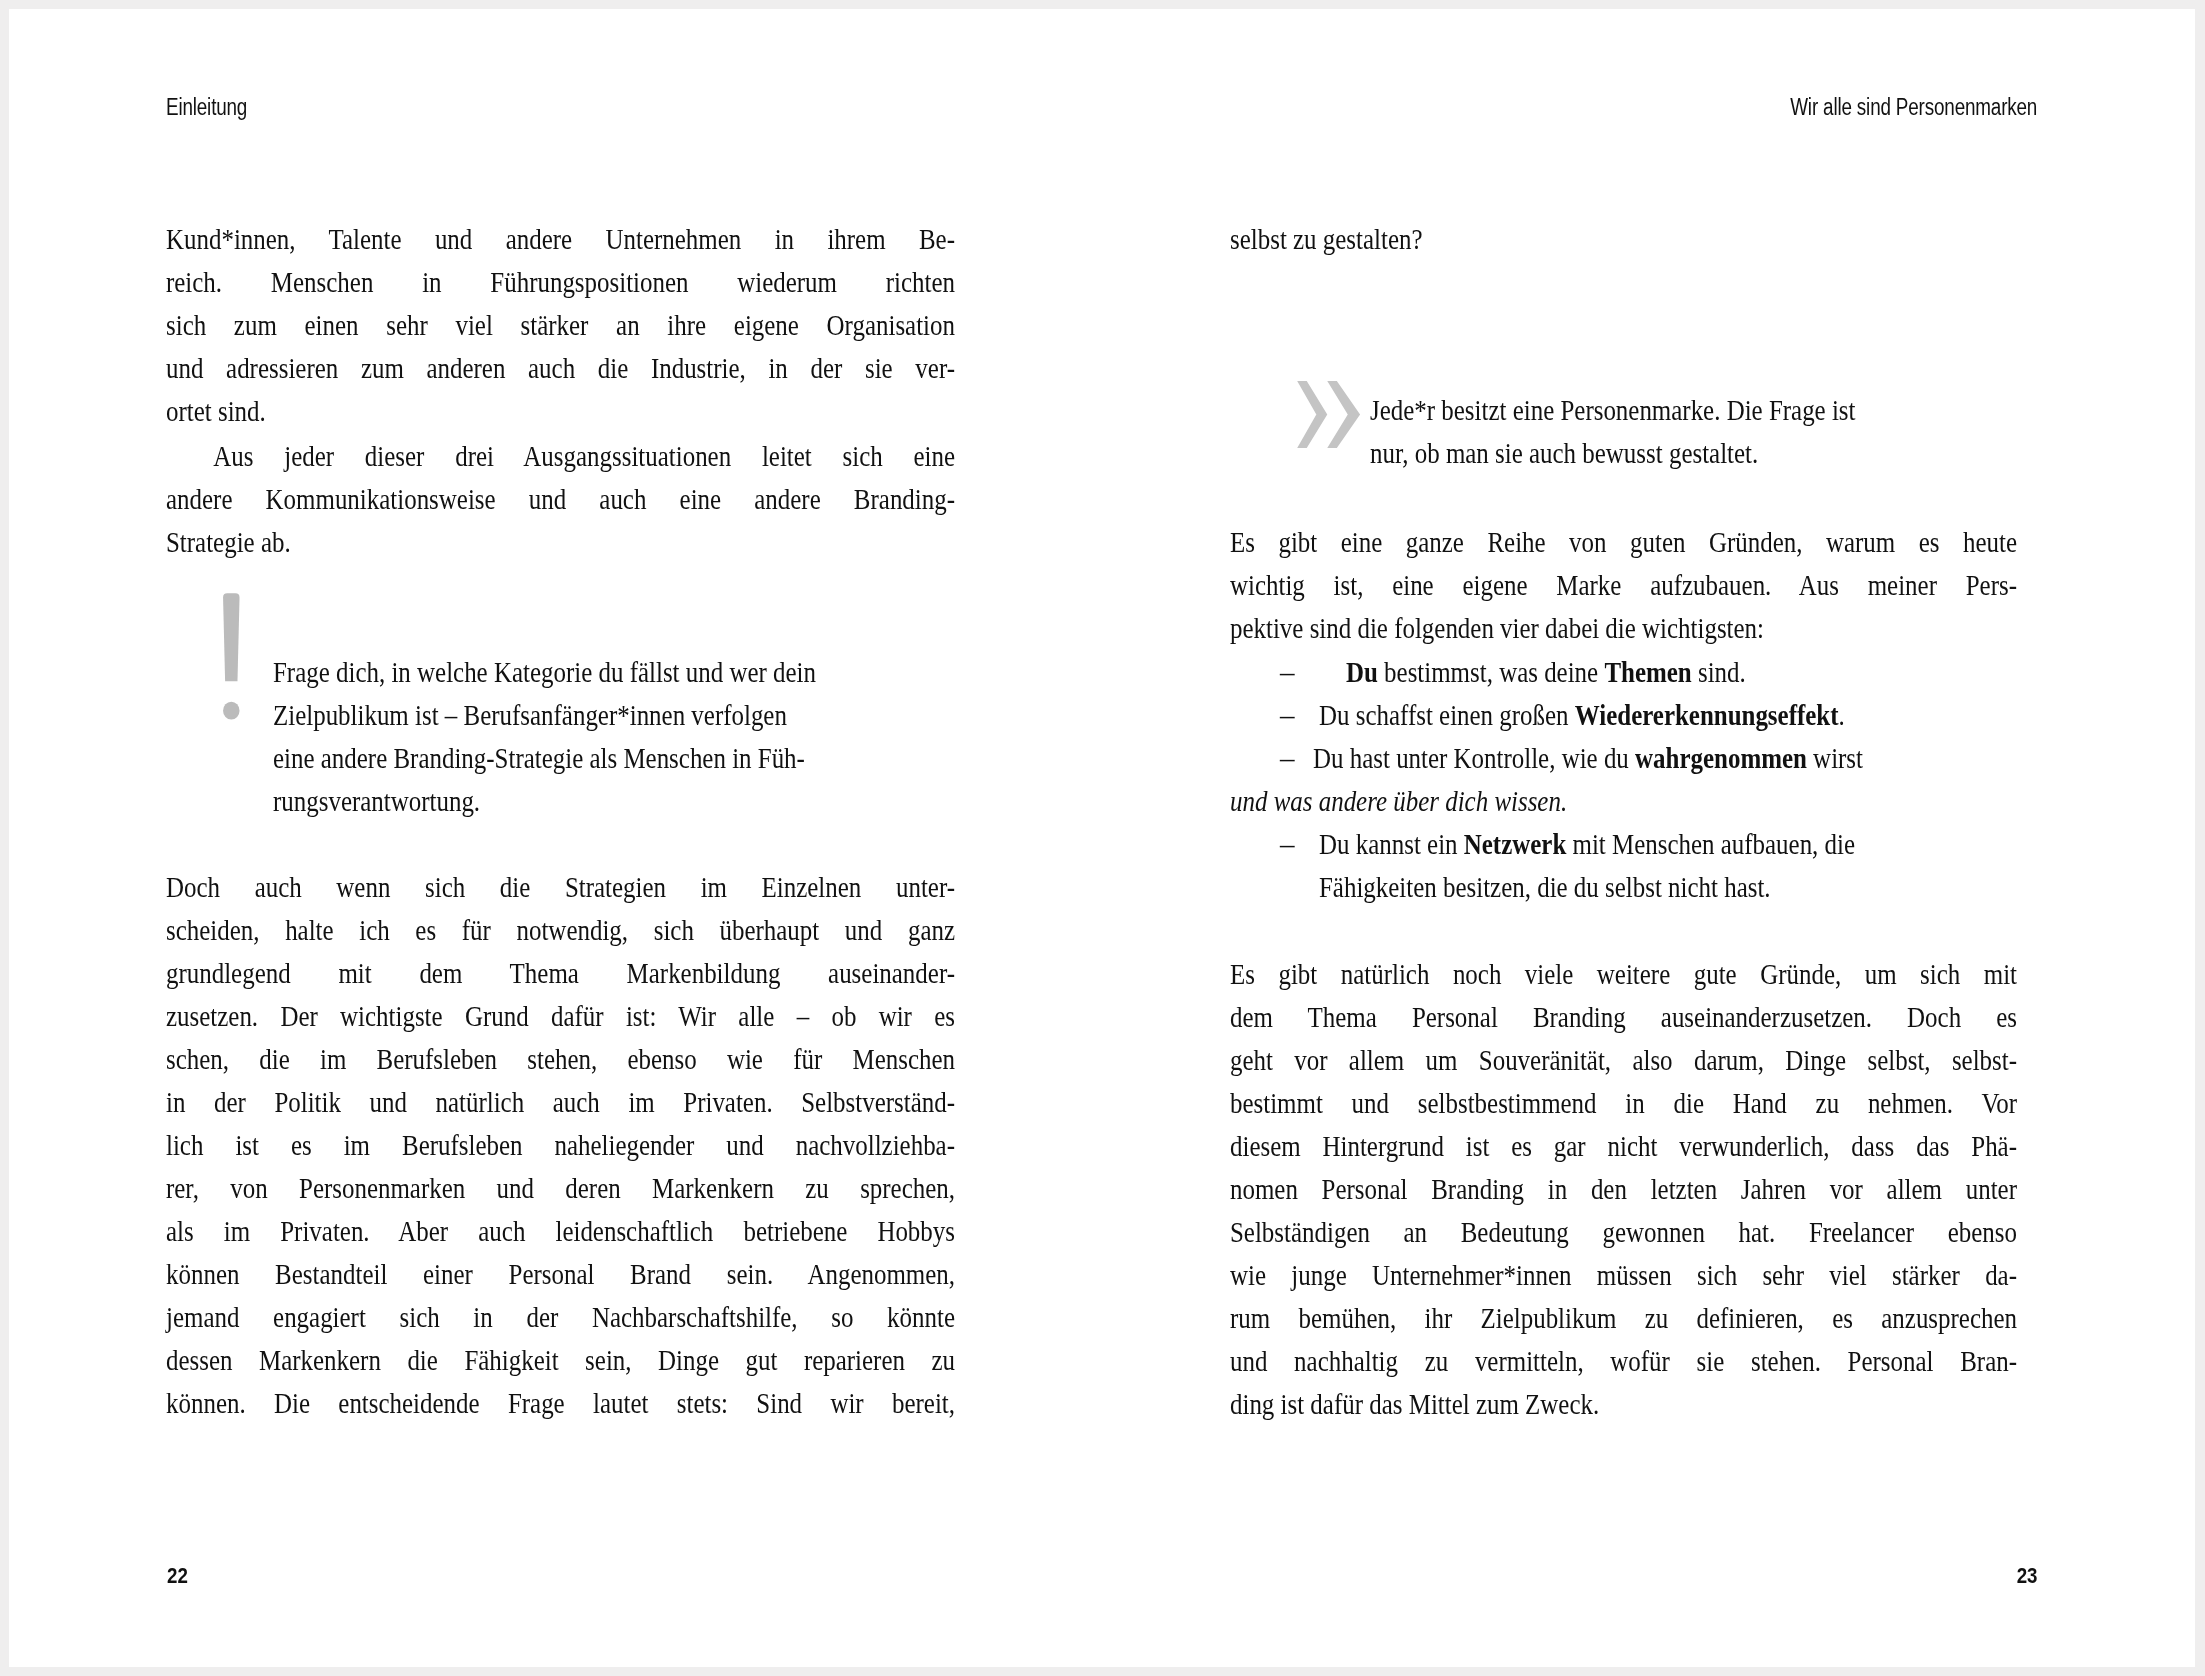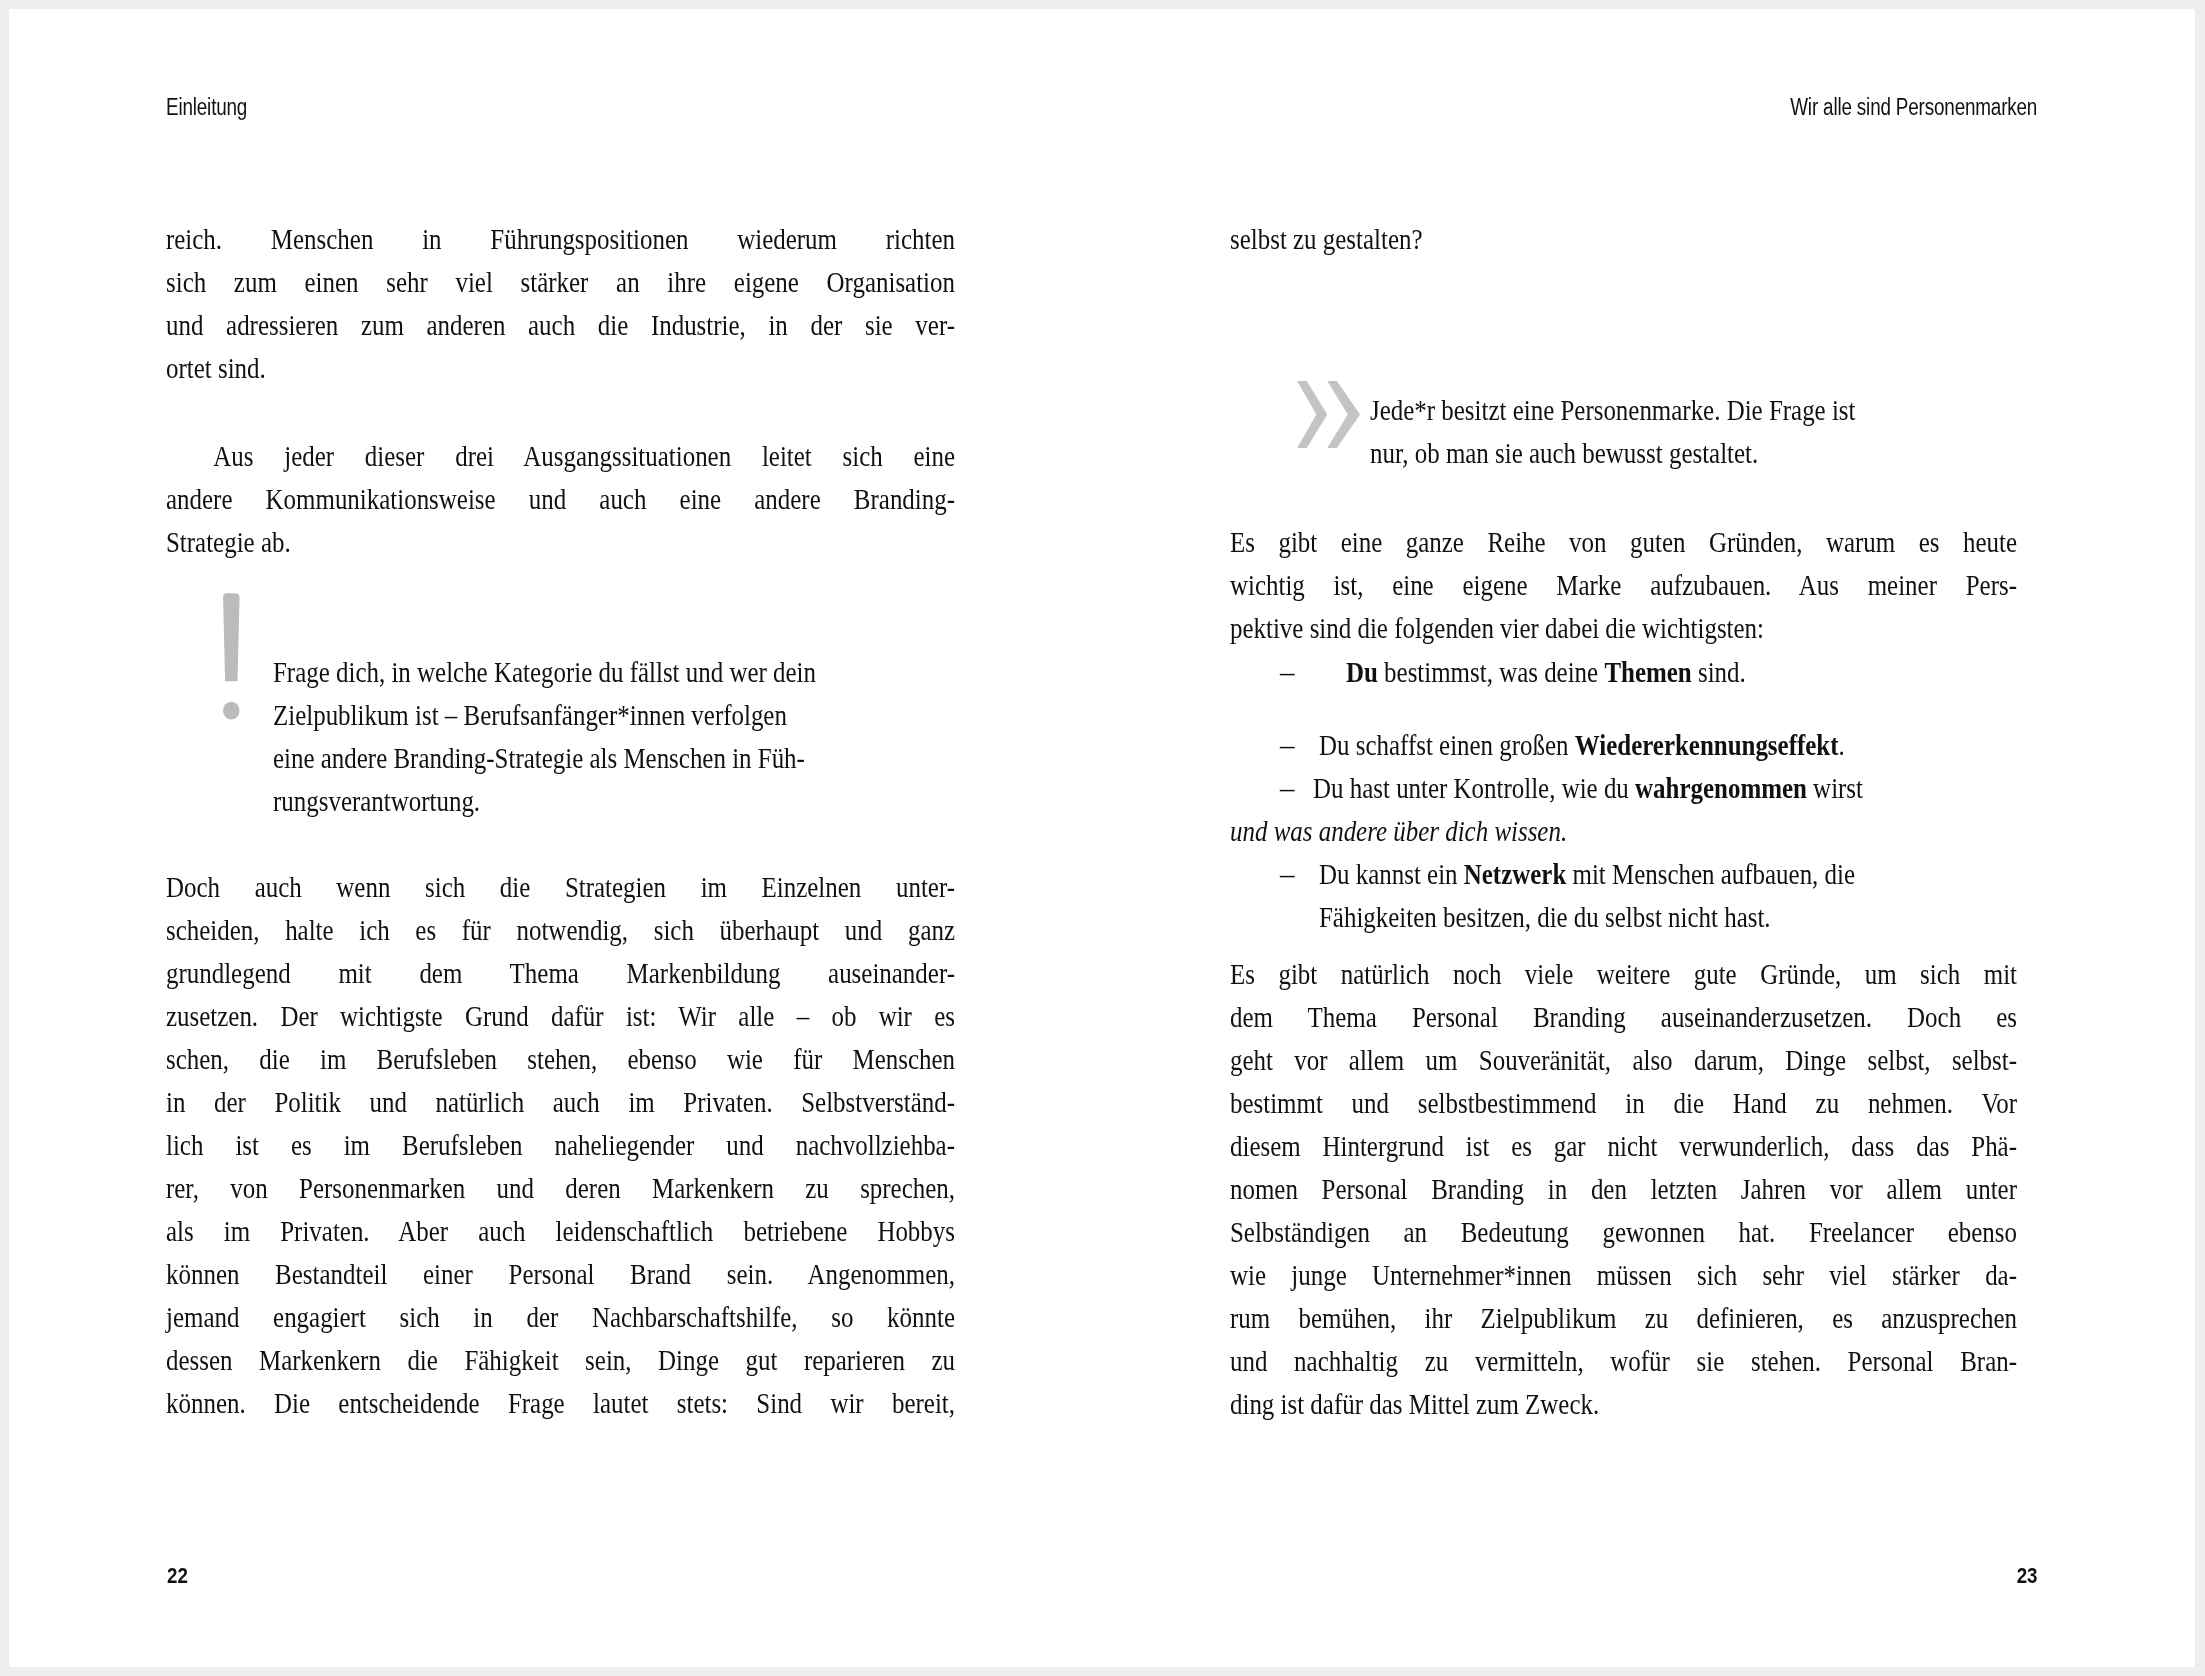--- a/index.html
+++ b/index.html
@@ -74,20 +74,23 @@
 </head>
 <body>
 
 <div class="spread"></div>
 
 <div class="runhead left">Einleitung</div>
 <div class="runhead right">Wir alle sind Personenmarken</div>
 
 <div class="col left" style="top:218px;">
   <div class="line">
+      <span class="txt">Kund*innen, Talente und andere Unternehmen in ihrem Be-</span>
+    </div>
+  <div class="line">
       <span class="txt">reich. Menschen in Führungspositionen wiederum richten</span>
     </div>
   <div class="line">
       <span class="txt">sich zum einen sehr viel stärker an ihre eigene Organisation</span>
     </div>
   <div class="line">
       <span class="txt">und adressieren zum anderen auch die Industrie, in der sie ver-</span>
     </div>
   <div class="line last">
       <span class="txt">ortet sind.</span>
@@ -204,21 +207,21 @@
 
 <div class="col right" style="top:651px;">
   <div class="list-item">
     <span class="dash">–</span>
     <div class="line last" style="margin-left:116px;">
         <span class="txt"><span></span><b>Du</b><span> bestimmst, was deine </span><b>Themen</b><span> sind.</span></span>
       </div>
   </div>
   <div class="list-item">
     <span class="dash">–</span>
-    <div class="line last" style="margin-left:89px;margin-top:30px;">
+    <div class="line last" style="margin-left:89px;">
         <span class="txt"><span>Du schaffst einen großen </span><b>Wiedererkennungseffekt</b><span>.</span></span>
       </div>
   </div>
   <div class="list-item">
     <span class="dash">–</span>
     <div class="line last" style="margin-left:83px;">
         <span class="txt"><span>Du hast unter Kontrolle, wie du </span><b>wahrgenommen</b><span> wirst</span></span>
       </div>
     <div class="line last" style="font-style:italic;">
         <span class="txt">und was andere über dich wissen.</span>

